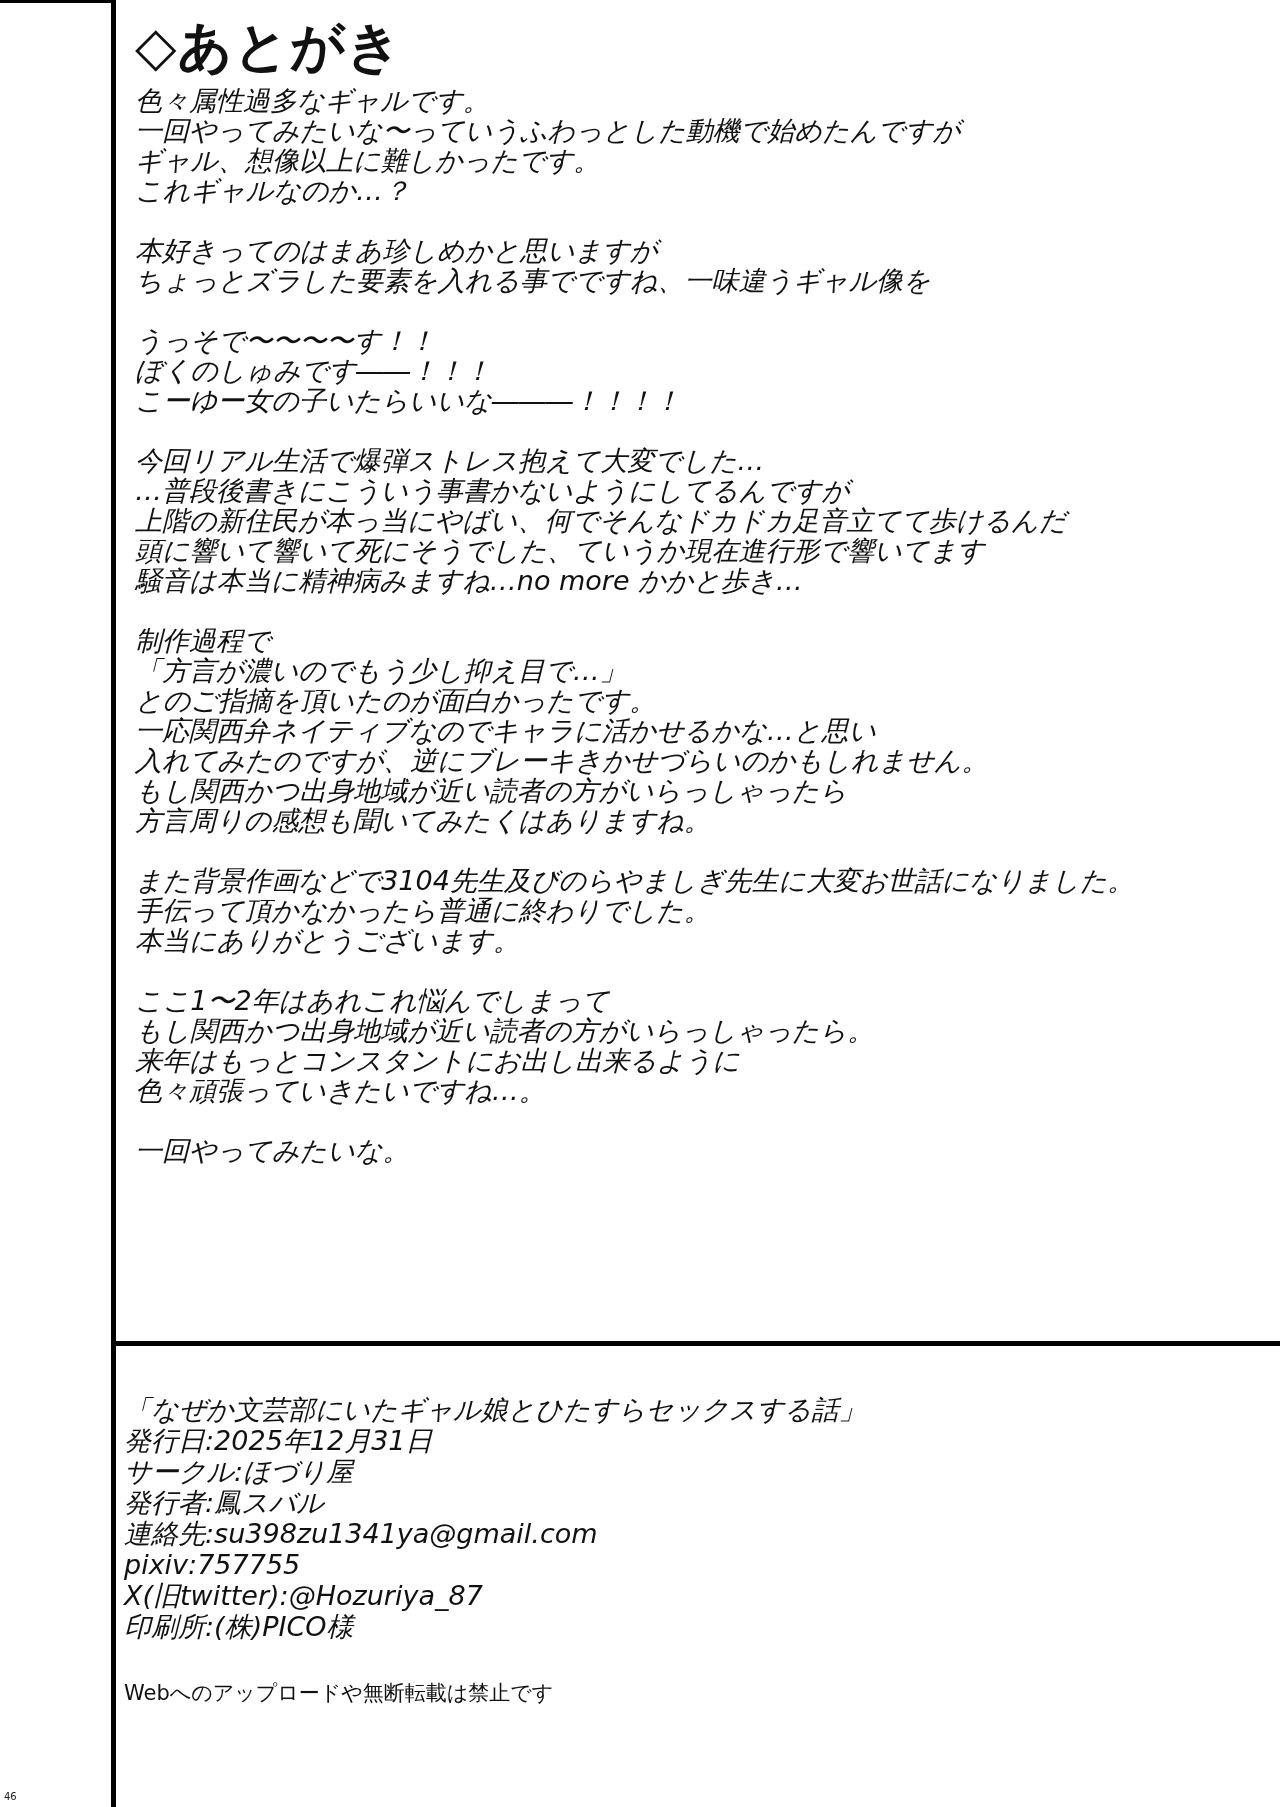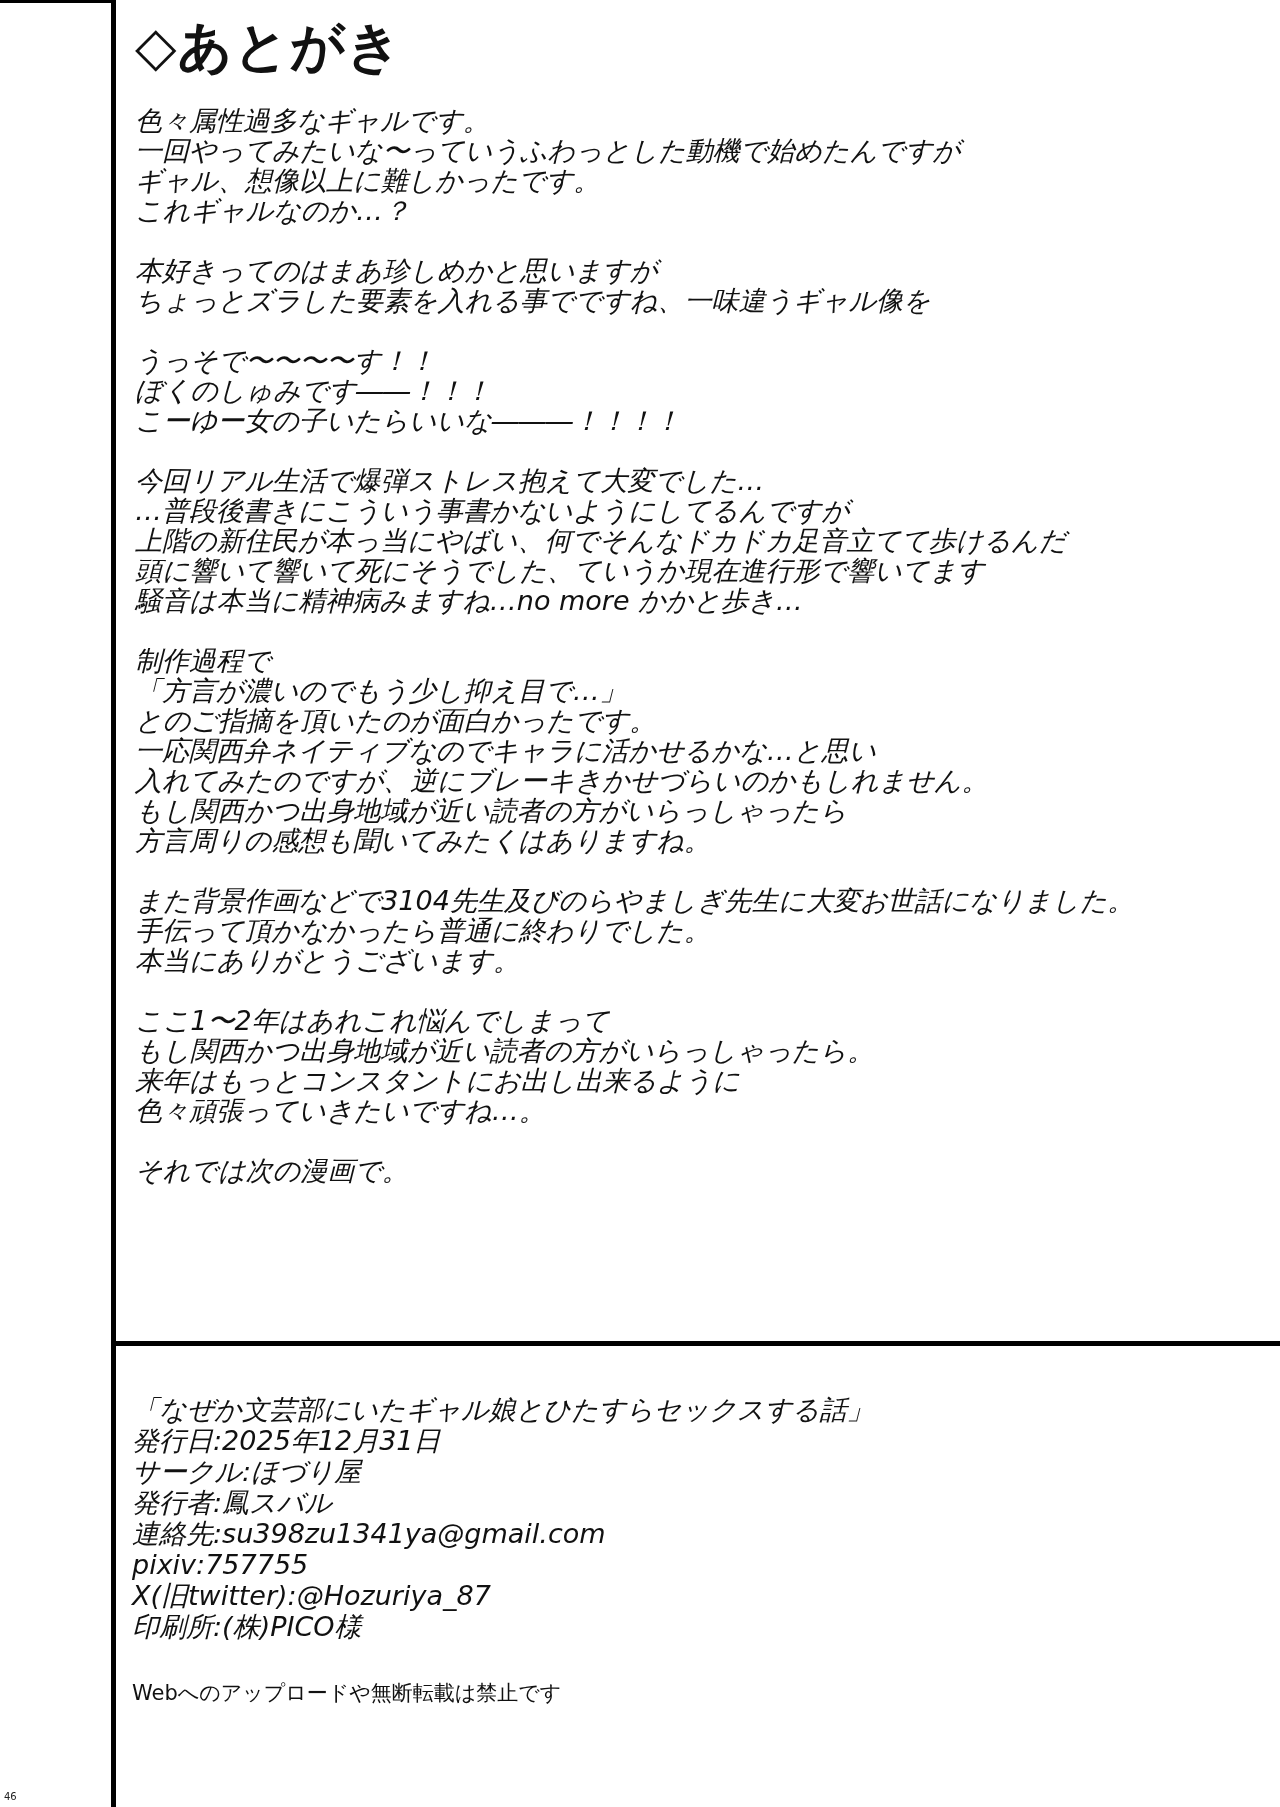--- a/index.html
+++ b/index.html
@@ -34,21 +34,21 @@
   .content {
     position: absolute;
     left: 135px;
     top: 16px;
     width: 1130px;
   }
   .page-title {
     font-size: 54px;
     font-weight: 600;
     letter-spacing: 1px;
-    margin: 0 0 28px 0;
+    margin: 0 0 8px 0;
     line-height: 62px;
     white-space: nowrap;
   }
   .paragraph {
     margin: 0 0 30px 0;
   }
   .line {
     font-size: 27px;
     line-height: 30px;
     white-space: nowrap;
@@ -57,21 +57,21 @@
   .divider {
     position: absolute;
     left: 111px;
     top: 1341px;
     width: 1169px;
     height: 5px;
     background: #000000;
   }
   .colophon {
     position: absolute;
-    left: 132px;
+    left: 124px;
     top: 1394px;
     width: 1130px;
   }
   .colophon .line {
     font-size: 27px;
     line-height: 31px;
   }
   .upload-notice {
     margin-top: 36px;
     font-size: 21px;
@@ -131,21 +131,21 @@
         <div class="line">手伝って頂かなかったら普通に終わりでした。</div>
         <div class="line">本当にありがとうございます。</div>
       </div>
       <div class="paragraph">
         <div class="line">ここ1〜2年はあれこれ悩んでしまって</div>
         <div class="line">もし関西かつ出身地域が近い読者の方がいらっしゃったら。</div>
         <div class="line">来年はもっとコンスタントにお出し出来るように</div>
         <div class="line">色々頑張っていきたいですね…。</div>
       </div>
       <div class="paragraph">
-        <div class="line">それでは次の漫画で。</div>
+        <div class="line">一回やってみたいな。</div>
       </div>
     </div>
 </div>
 
 <div class="divider"></div>
 
 <div class="colophon">
   <div>
       <div class="line">「なぜか文芸部にいたギャル娘とひたすらセックスする話」</div>
       <div class="line">発行日:2025年12月31日</div>

